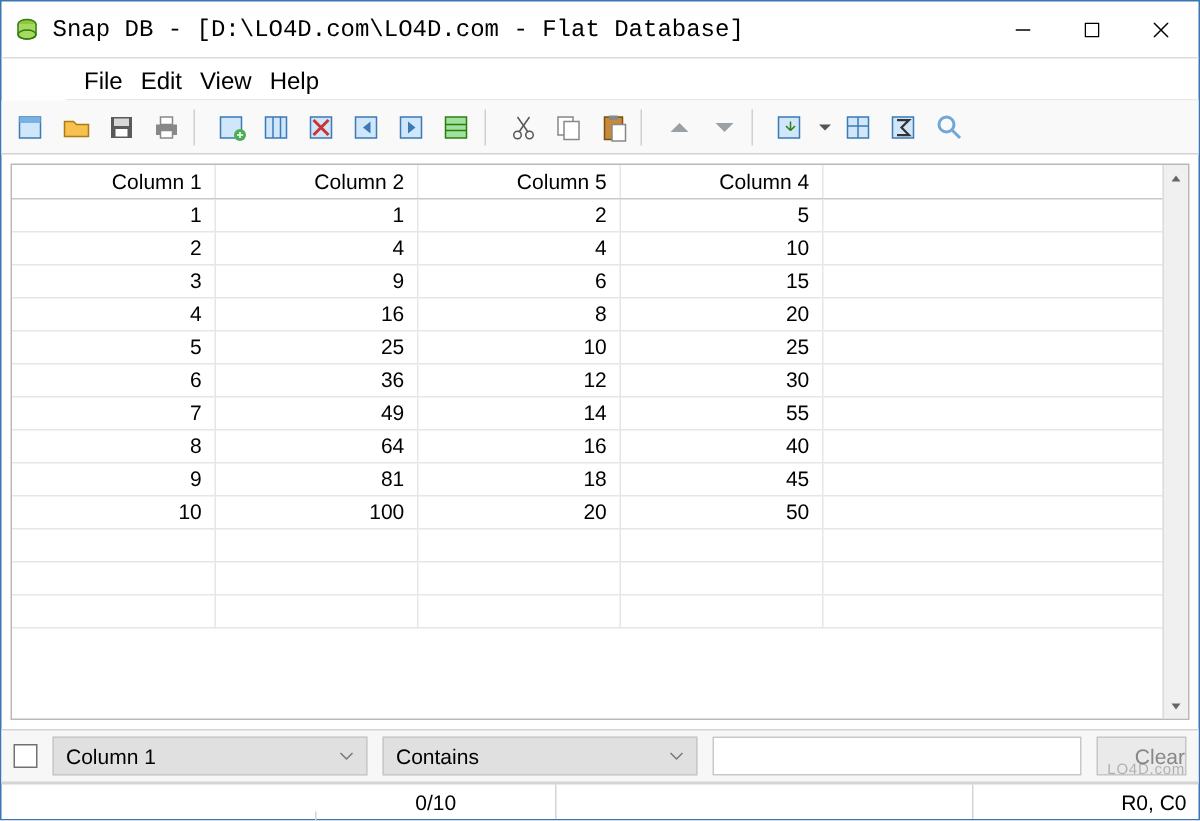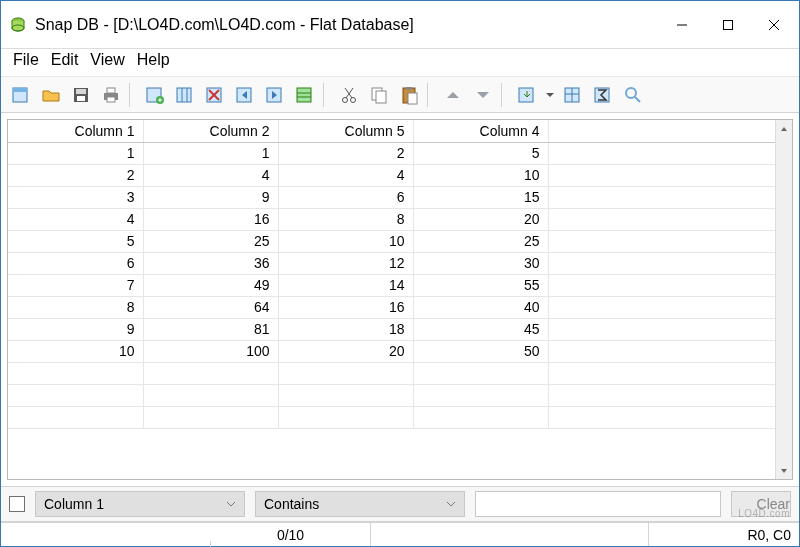--- a/index.html
+++ b/index.html
@@ -1,28 +1,28 @@
 <!DOCTYPE html>
 <html><head>
 <meta charset="utf-8">
 <style>
   * { box-sizing: border-box; margin: 0; padding: 0; }
   html, body { width: 800px; height: 547px; overflow: hidden; font-family: "Segoe UI", Tahoma, sans-serif; font-size: 13px; background: #fff; color: #000; }
   .window { width: 800px; height: 547px; border: 1px solid #3a76b5; display: flex; flex-direction: column; background: #fff; }
 
   
-  .titlebar { height: 48px; display: flex; align-items: center; padding: 0 2px 0 8px; border-bottom: 1px solid #dcdcdc; }
+  .titlebar { height: 38px; display: flex; align-items: center; padding: 0 2px 0 8px; border-bottom: 1px solid #dcdcdc; font-family: Liberation Mono, monospace; }
   .titlebar .icon { width: 18px; height: 18px; margin-right: 8px; display: flex; align-items: center; justify-content: center; }
   .titlebar .title { font-size: 16px; flex: 0 0 auto; }
   .titlebar .spacer { flex: 1 1 auto; }
   .winbtn { width: 46px; height: 30px; display: flex; align-items: center; justify-content: center; }
   .winbtn svg { stroke: #000; }
 
   
-  .menubar { height: 28px; display: flex; align-items: flex-start; padding: 0 6px; gap: 0; font-size: 16px; border-bottom: 1px solid #e8e8e8; }
+  .menubar { height: 28px; display: flex; align-items: flex-end; padding: 0 6px; gap: 0; font-size: 16px; border-bottom: 1px solid #e8e8e8; margin-left: 43px; }
   .menubar .menuitem { padding: 2px 6px; }
 
   
   .toolbar { height: 36px; display: flex; align-items: center; padding: 2px 6px; gap: 2px; border-bottom: 1px solid #d4d4d4; background: #f9f9f9; }
   .tbtn { width: 28px; height: 28px; border: 1px solid transparent; display: flex; align-items: center; justify-content: center; border-radius: 2px; }
   .tsep { width: 8px; height: 24px; border-left: 1px solid #d0d0d0; margin: 0 2px; }
   .tbtn svg { display: block; }
 
   
   .grid-wrap { flex: 1 1 auto; padding: 6px; display: flex; flex-direction: column; }

